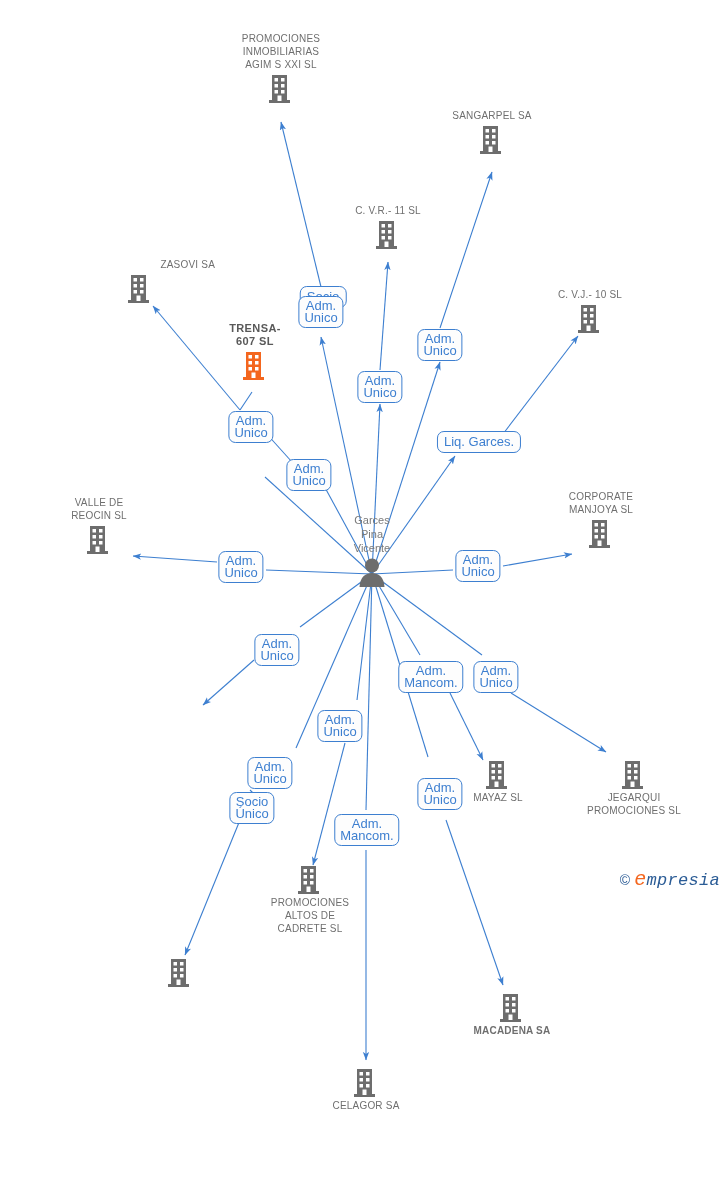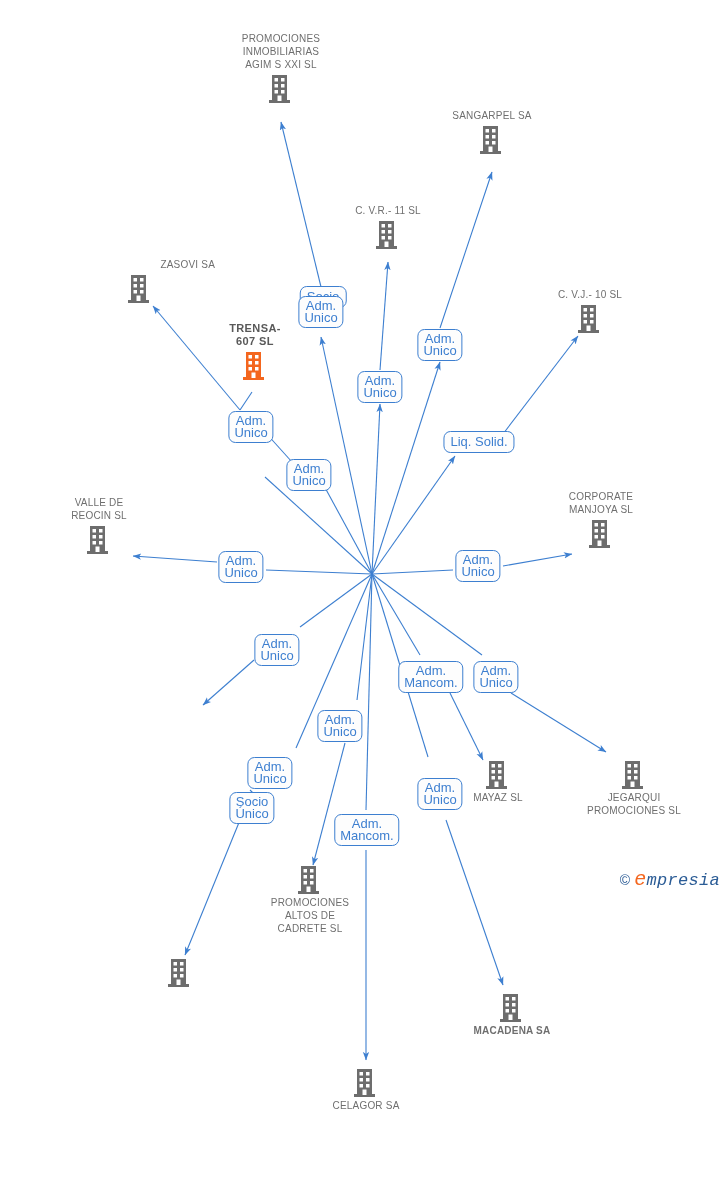--- a/index.html
+++ b/index.html
@@ -380,29 +380,38 @@
           <rect x="6.5" y="11" width="3.5" height="3.5"></rect>
           <rect x="13" y="11" width="3.5" height="3.5"></rect>
           <rect x="6.5" y="17" width="3.5" height="3.5"></rect>
           <rect x="13" y="17" width="3.5" height="3.5"></rect>
           <rect x="9.5" y="22.5" width="4" height="5.5"></rect>
         </g>
       </svg>
     <div class="caption">CELAGOR SA</div>
   </div>
 
+  <div class="person" style="left:372px;top:513px;">
+    <div class="caption">Garces
+Pina
+Vicente</div>
+    <svg width="32" height="30" viewBox="0 0 32 30" style="display:block;margin:2px auto 0;">
+      <circle cx="16" cy="8.5" r="7" fill="#6d6d6d"></circle>
+      <path d="M3.5,30 C4,19.5 10,16 16,16 C22,16 28,19.5 28.5,30 Z" fill="#6d6d6d"></path>
+    </svg>
+  </div>
 
   <div class="rel one-line" style="left:323px;top:297px;">Socio</div>
   <div class="rel" style="left:321px;top:312px;">Adm.
 Unico</div>
   <div class="rel" style="left:440px;top:345px;">Adm.
 Unico</div>
   <div class="rel" style="left:380px;top:387px;">Adm.
 Unico</div>
-  <div class="rel one-line" style="left:479px;top:442px;">Liq.  Solid.</div>
+  <div class="rel one-line" style="left:479px;top:442px;">Liq.  Garces.</div>
   <div class="rel" style="left:251px;top:427px;">Adm.
 Unico</div>
   <div class="rel" style="left:309px;top:475px;">Adm.
 Unico</div>
   <div class="rel" style="left:241px;top:567px;">Adm.
 Unico</div>
   <div class="rel" style="left:478px;top:566px;">Adm.
 Unico</div>
   <div class="rel" style="left:277px;top:650px;">Adm.
 Unico</div>

